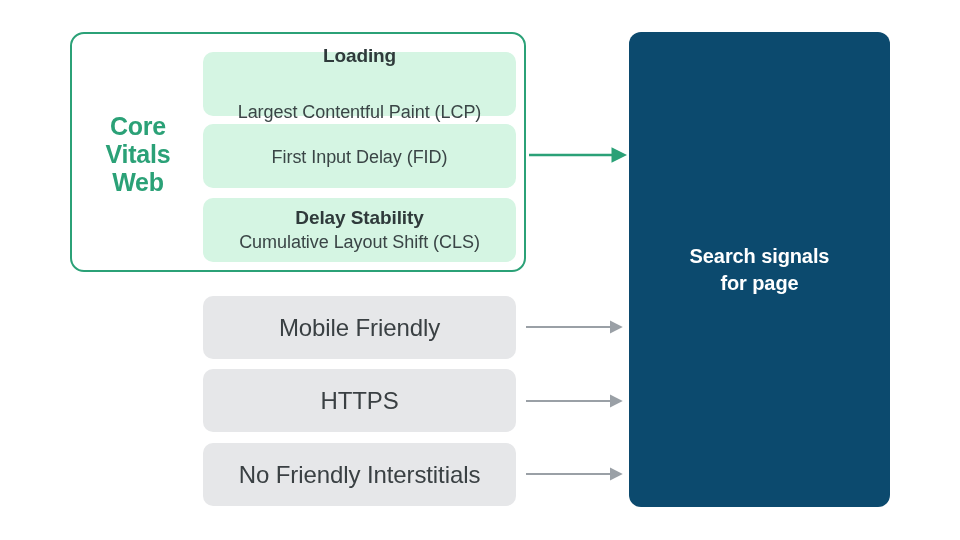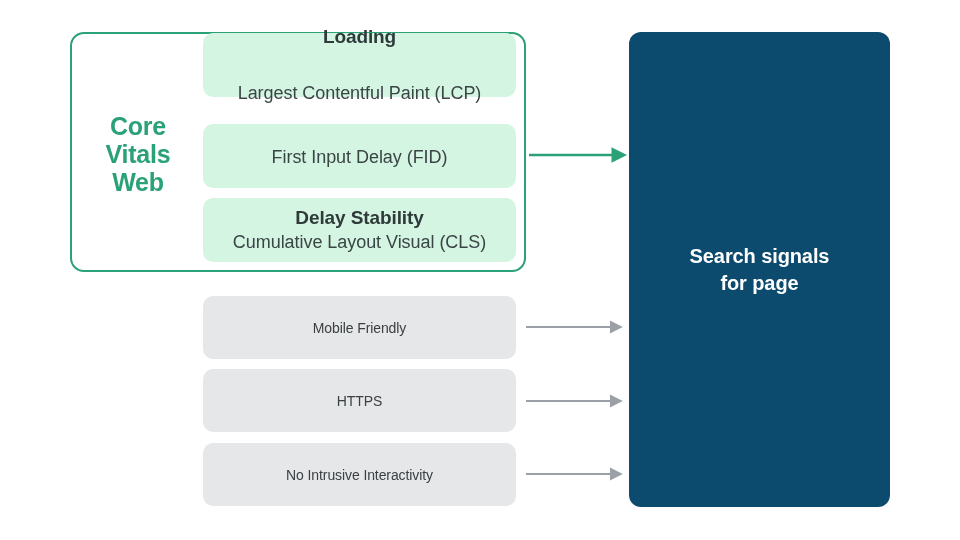--- a/index.html
+++ b/index.html
@@ -54,21 +54,21 @@
     width: 313px;
     height: 64px;
     background: #d5f5e3;
     border-radius: 10px;
     box-sizing: border-box;
     display: flex;
     flex-direction: column;
     align-items: center;
     justify-content: center;
   }
-  .metric-card.c1 { top: 33px; gap: 32px; }
+  .metric-card.c1 { top: 52px; gap: 32px; }
   .metric-card.c2 { top: 124px; }
   .metric-card.c3 { top: 198px; }
 
   .metric-title {
     color: #2f3a3b;
     font-size: 19px;
     font-weight: bold;
     line-height: 1.15;
     letter-spacing: -0.1px;
   }
@@ -93,21 +93,21 @@
     display: flex;
     align-items: center;
     justify-content: center;
   }
   .grey-card.g1 { top: 296px; }
   .grey-card.g2 { top: 369px; }
   .grey-card.g3 { top: 443px; }
 
   .grey-label {
     color: #3a4043;
-    font-size: 14px;
+    font-size: 24px;
     font-weight: normal;
     letter-spacing: -0.1px;
   }
 
   
   .blue-panel {
     position: absolute;
     left: 629px;
     top: 32px;
     width: 261px;
@@ -155,31 +155,31 @@
     <div class="metric-title">Loading</div>
     <div class="metric-sub">Largest Contentful Paint (LCP)</div>
   </div>
 
   <div class="metric-card c2">
     <div class="metric-sub">First Input Delay (FID)</div>
   </div>
 
   <div class="metric-card c3">
     <div class="metric-title">Delay Stability</div>
-    <div class="metric-sub">Cumulative Layout Visual (CLS)</div>
+    <div class="metric-sub">Cumulative Layout Shift (CLS)</div>
   </div>
 
   <div class="grey-card g1">
     <div class="grey-label">Mobile Friendly</div>
   </div>
   <div class="grey-card g2">
     <div class="grey-label">HTTPS</div>
   </div>
   <div class="grey-card g3">
-    <div class="grey-label">No Intrusive Interactivity</div>
+    <div class="grey-label">No Friendly Interstitials</div>
   </div>
 
   <div class="blue-panel">
     <div class="blue-text">
       <span>Search signals</span>
       <span>for page</span>
     </div>
   </div>
 
   <svg class="arrows" viewBox="0 0 960 540">

